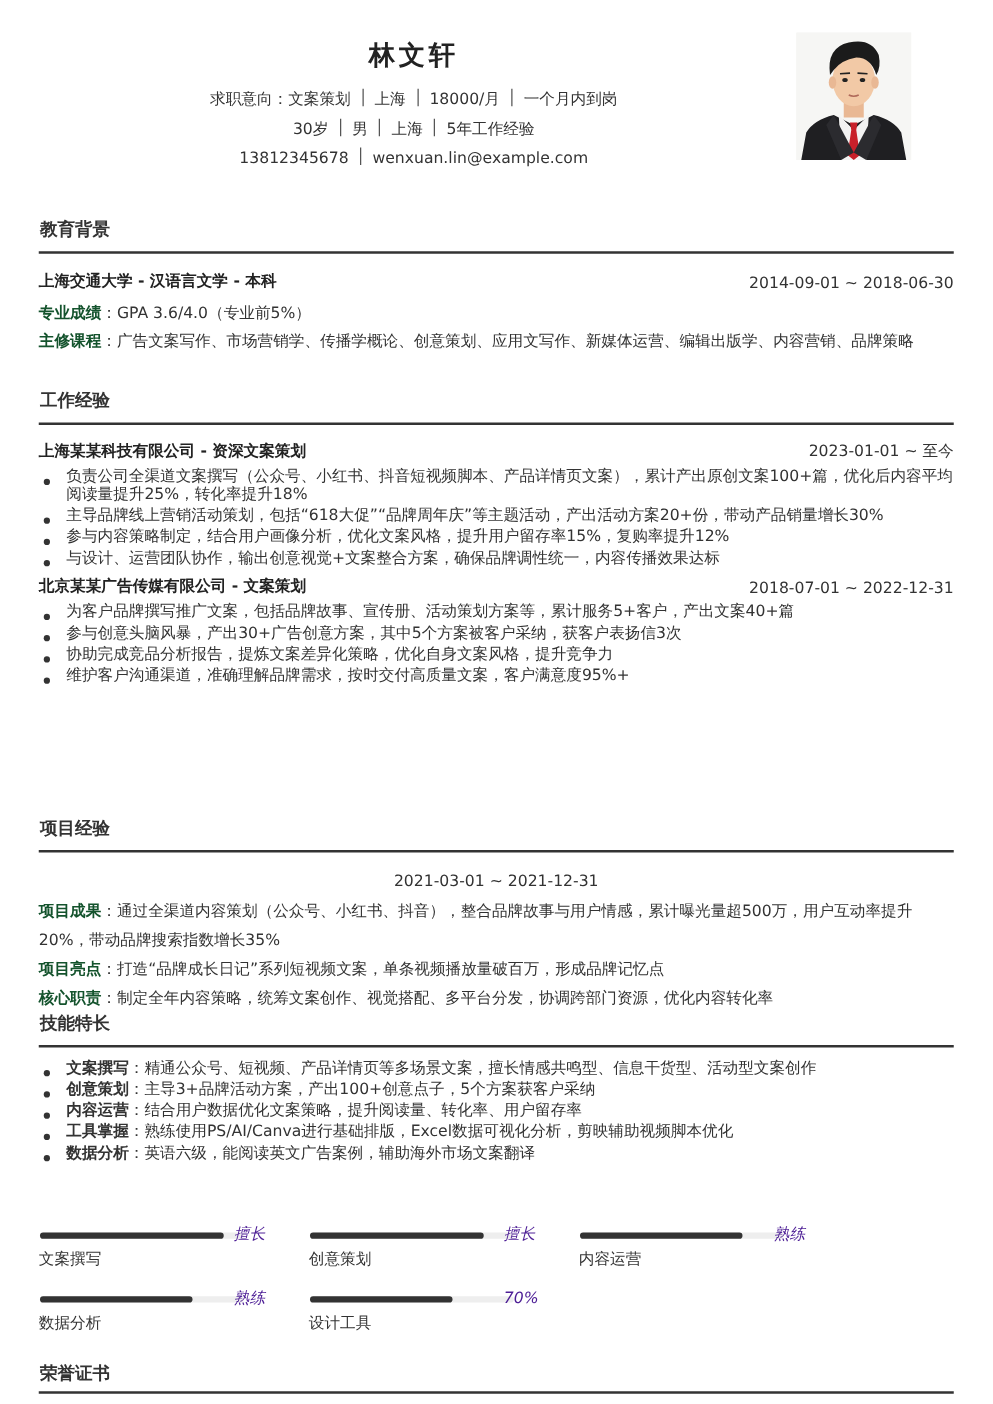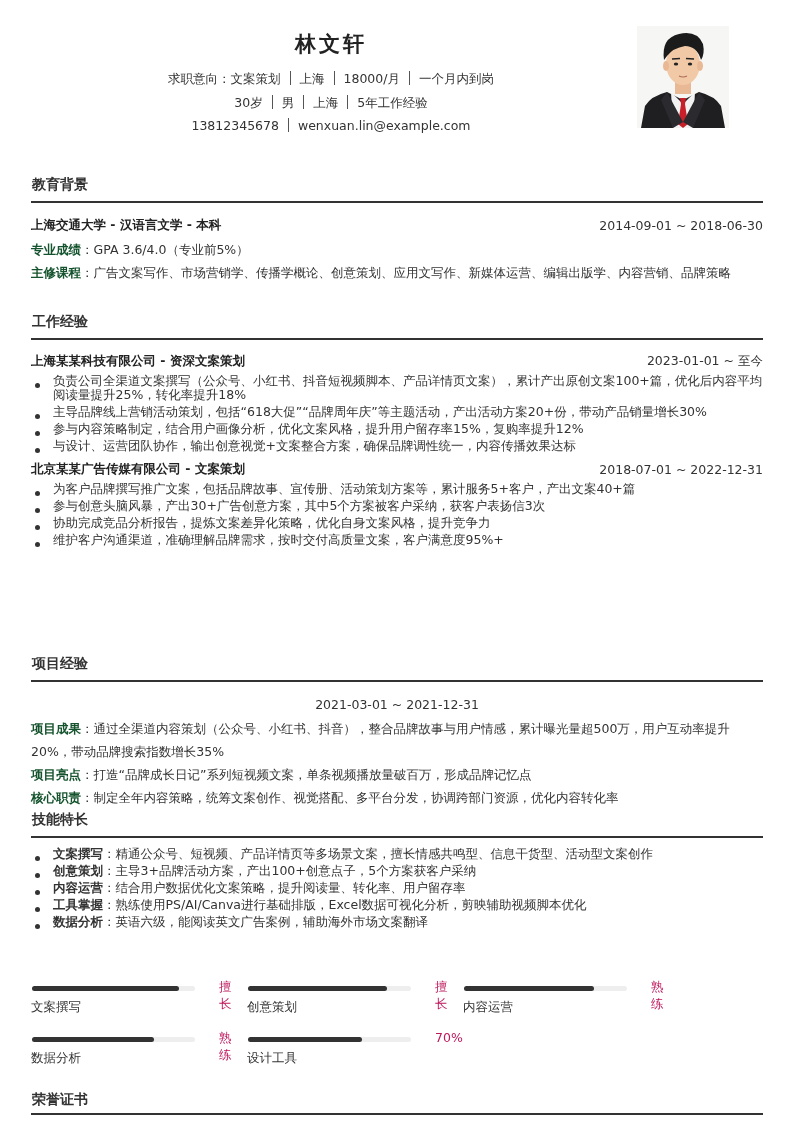--- a/index.html
+++ b/index.html
@@ -23,21 +23,21 @@
   .kv b { color: #14532d; }
 
   ul.bullets { list-style: none; }
   ul.bullets li { position: relative; padding-left: 22px; font-size: 12.5px; line-height: 14px; color: #333; margin-bottom: 3px; }
   ul.bullets li::before { content: ""; position: absolute; left: 4px; top: 9px; width: 5px; height: 5px; border-radius: 50%; background: #333; }
 
   .skills-grid { position: absolute; left: 31px; top: 982px; width: 732px; }
   .skill { position: absolute; width: 200px; height: 40px; }
   .skill .track { position: absolute; left: 1px; top: 4px; width: 163px; height: 5px; background: #eeeeee; border-radius: 3px; }
   .skill .fill { position: absolute; left: 0; top: 0; height: 5px; background: #333; border-radius: 3px; }
-  .skill .level { position: absolute; left: 188px; top: -3px; font-size: 12.5px; color: #be185d; }
+  .skill .level { position: absolute; left: 156px; top: -3px; font-size: 12.5px; color: #4c1d95; font-style: italic; }
   .skill .label { position: absolute; left: 0; top: 17px; font-size: 12.5px; color: #333; }
 </style>
 </head>
 <body>
 
 <div class="header">
   <div class="name">林文轩</div>
 
   <div class="info-line" style="top:71px;">
     <span>求职意向：文案策划</span><span class="sep"></span><span>上海</span><span class="sep"></span><span>18000/月</span><span class="sep"></span><span>一个月内到岗</span>

